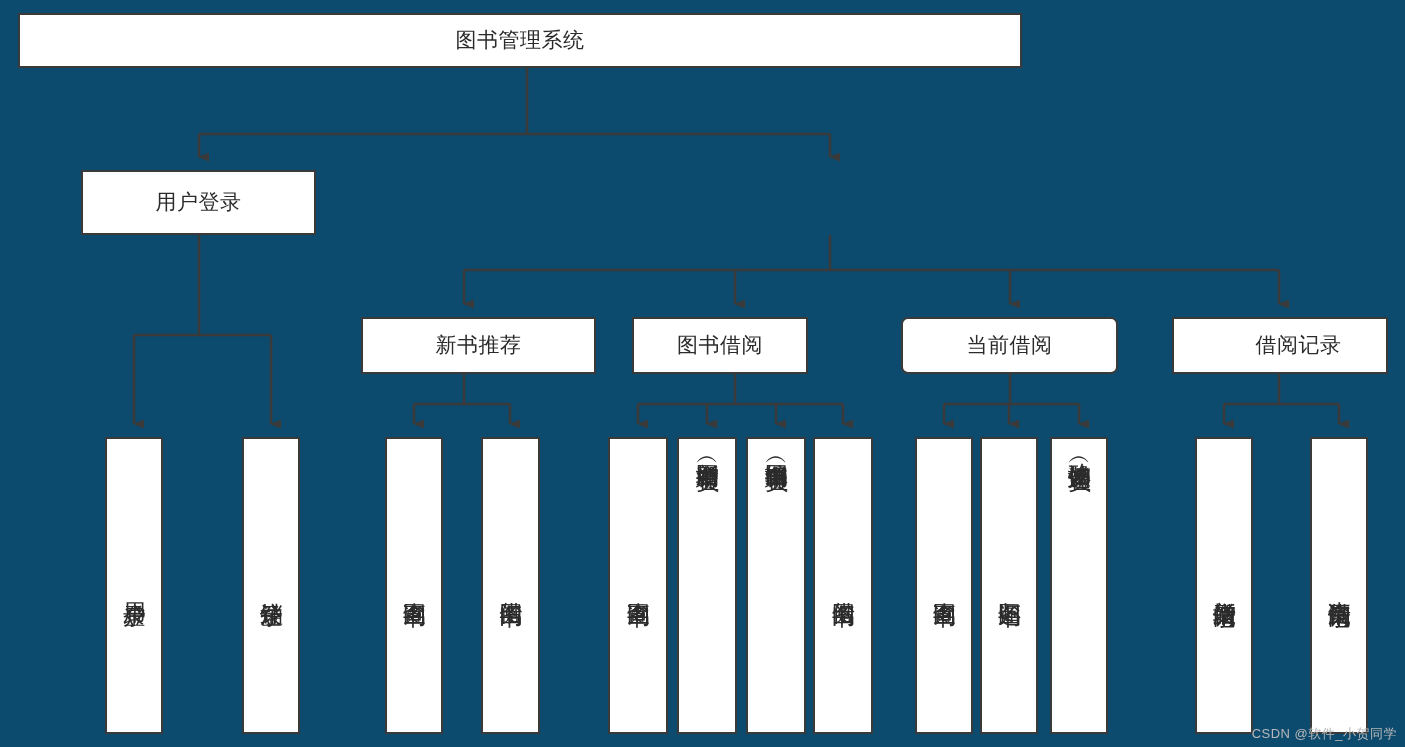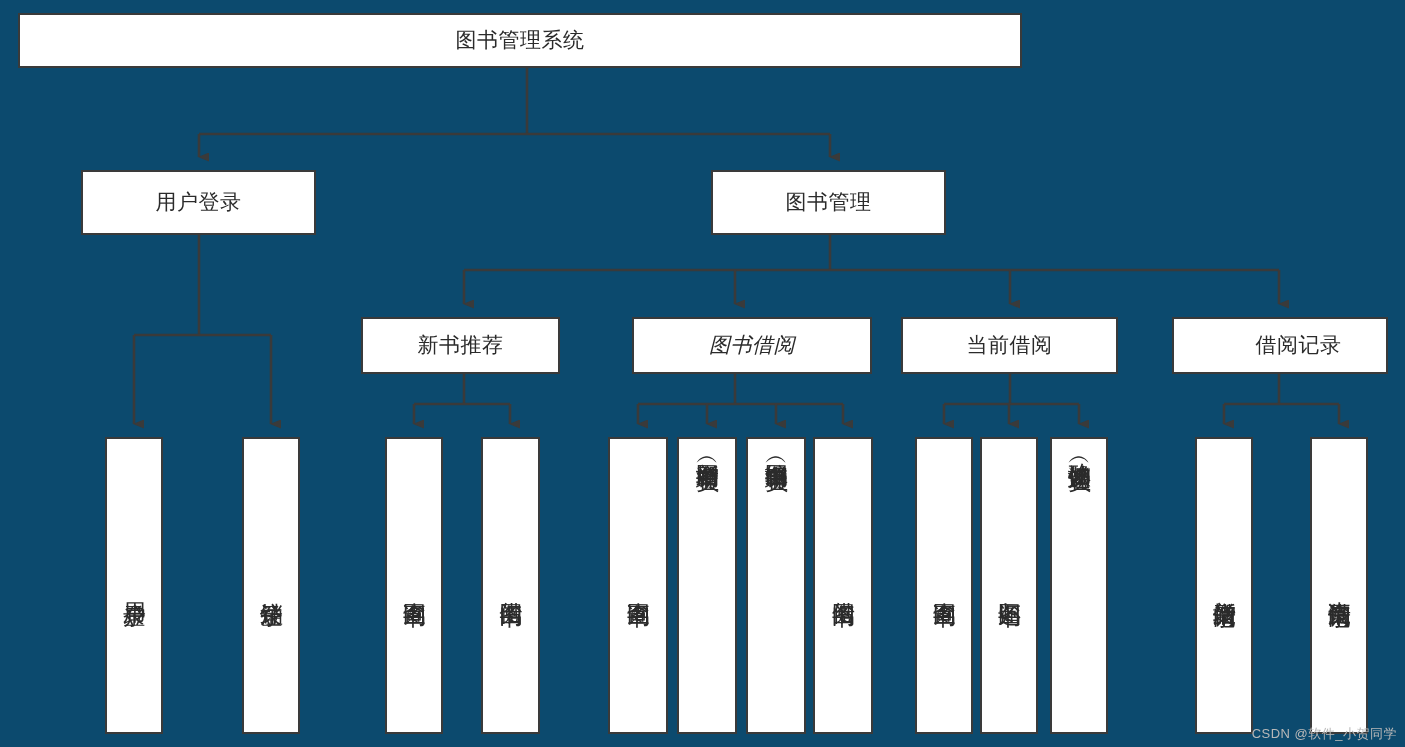--- a/index.html
+++ b/index.html
@@ -125,31 +125,28 @@
     </g>
   </svg>
 
   <div class="node horiz" style="left:18px; top:13px; width:1004px; height:55px;">
     <span class="lbl">图书管理系统</span>
   </div>
 
   <div class="node horiz" style="left:81px; top:170px; width:235px; height:65px;">
     <span class="lbl">用户登录</span>
   </div>
-  <div class="node horiz" style="left:711px; top:170px; width:235px; height:65px;">
-    <span class="lbl">图书管理</span>
-  </div>
 
-  <div class="node horiz" style="left:361px; top:317px; width:199px; height:57px;">
+  <div class="node horiz" style="left:361px; top:317px; width:235px; height:57px;">
     <span class="lbl">新书推荐</span>
   </div>
-  <div class="node horiz" style="left:632px; top:317px; width:240px; height:57px;font-style:italic;">
+  <div class="node horiz" style="left:632px; top:317px; width:176px; height:57px;">
     <span class="lbl">图书借阅</span>
   </div>
-  <div class="node horiz" style="left:901px; top:317px; width:217px; height:57px;">
+  <div class="node horiz" style="left:901px; top:317px; width:217px; height:57px;border-radius:7px;">
     <span class="lbl">当前借阅</span>
   </div>
   <div class="node horiz" style="left:1172px; top:317px; width:216px; height:57px;padding-left:37px;">
     <span class="lbl">借阅记录</span>
   </div>
 
   <div class="node vert centered" style="left:105px; top:437px; width:58px; height:297px;">
     <span class="lbl">用户登录</span>
   </div>
   <div class="node vert centered" style="left:242px; top:437px; width:58px; height:297px;">

